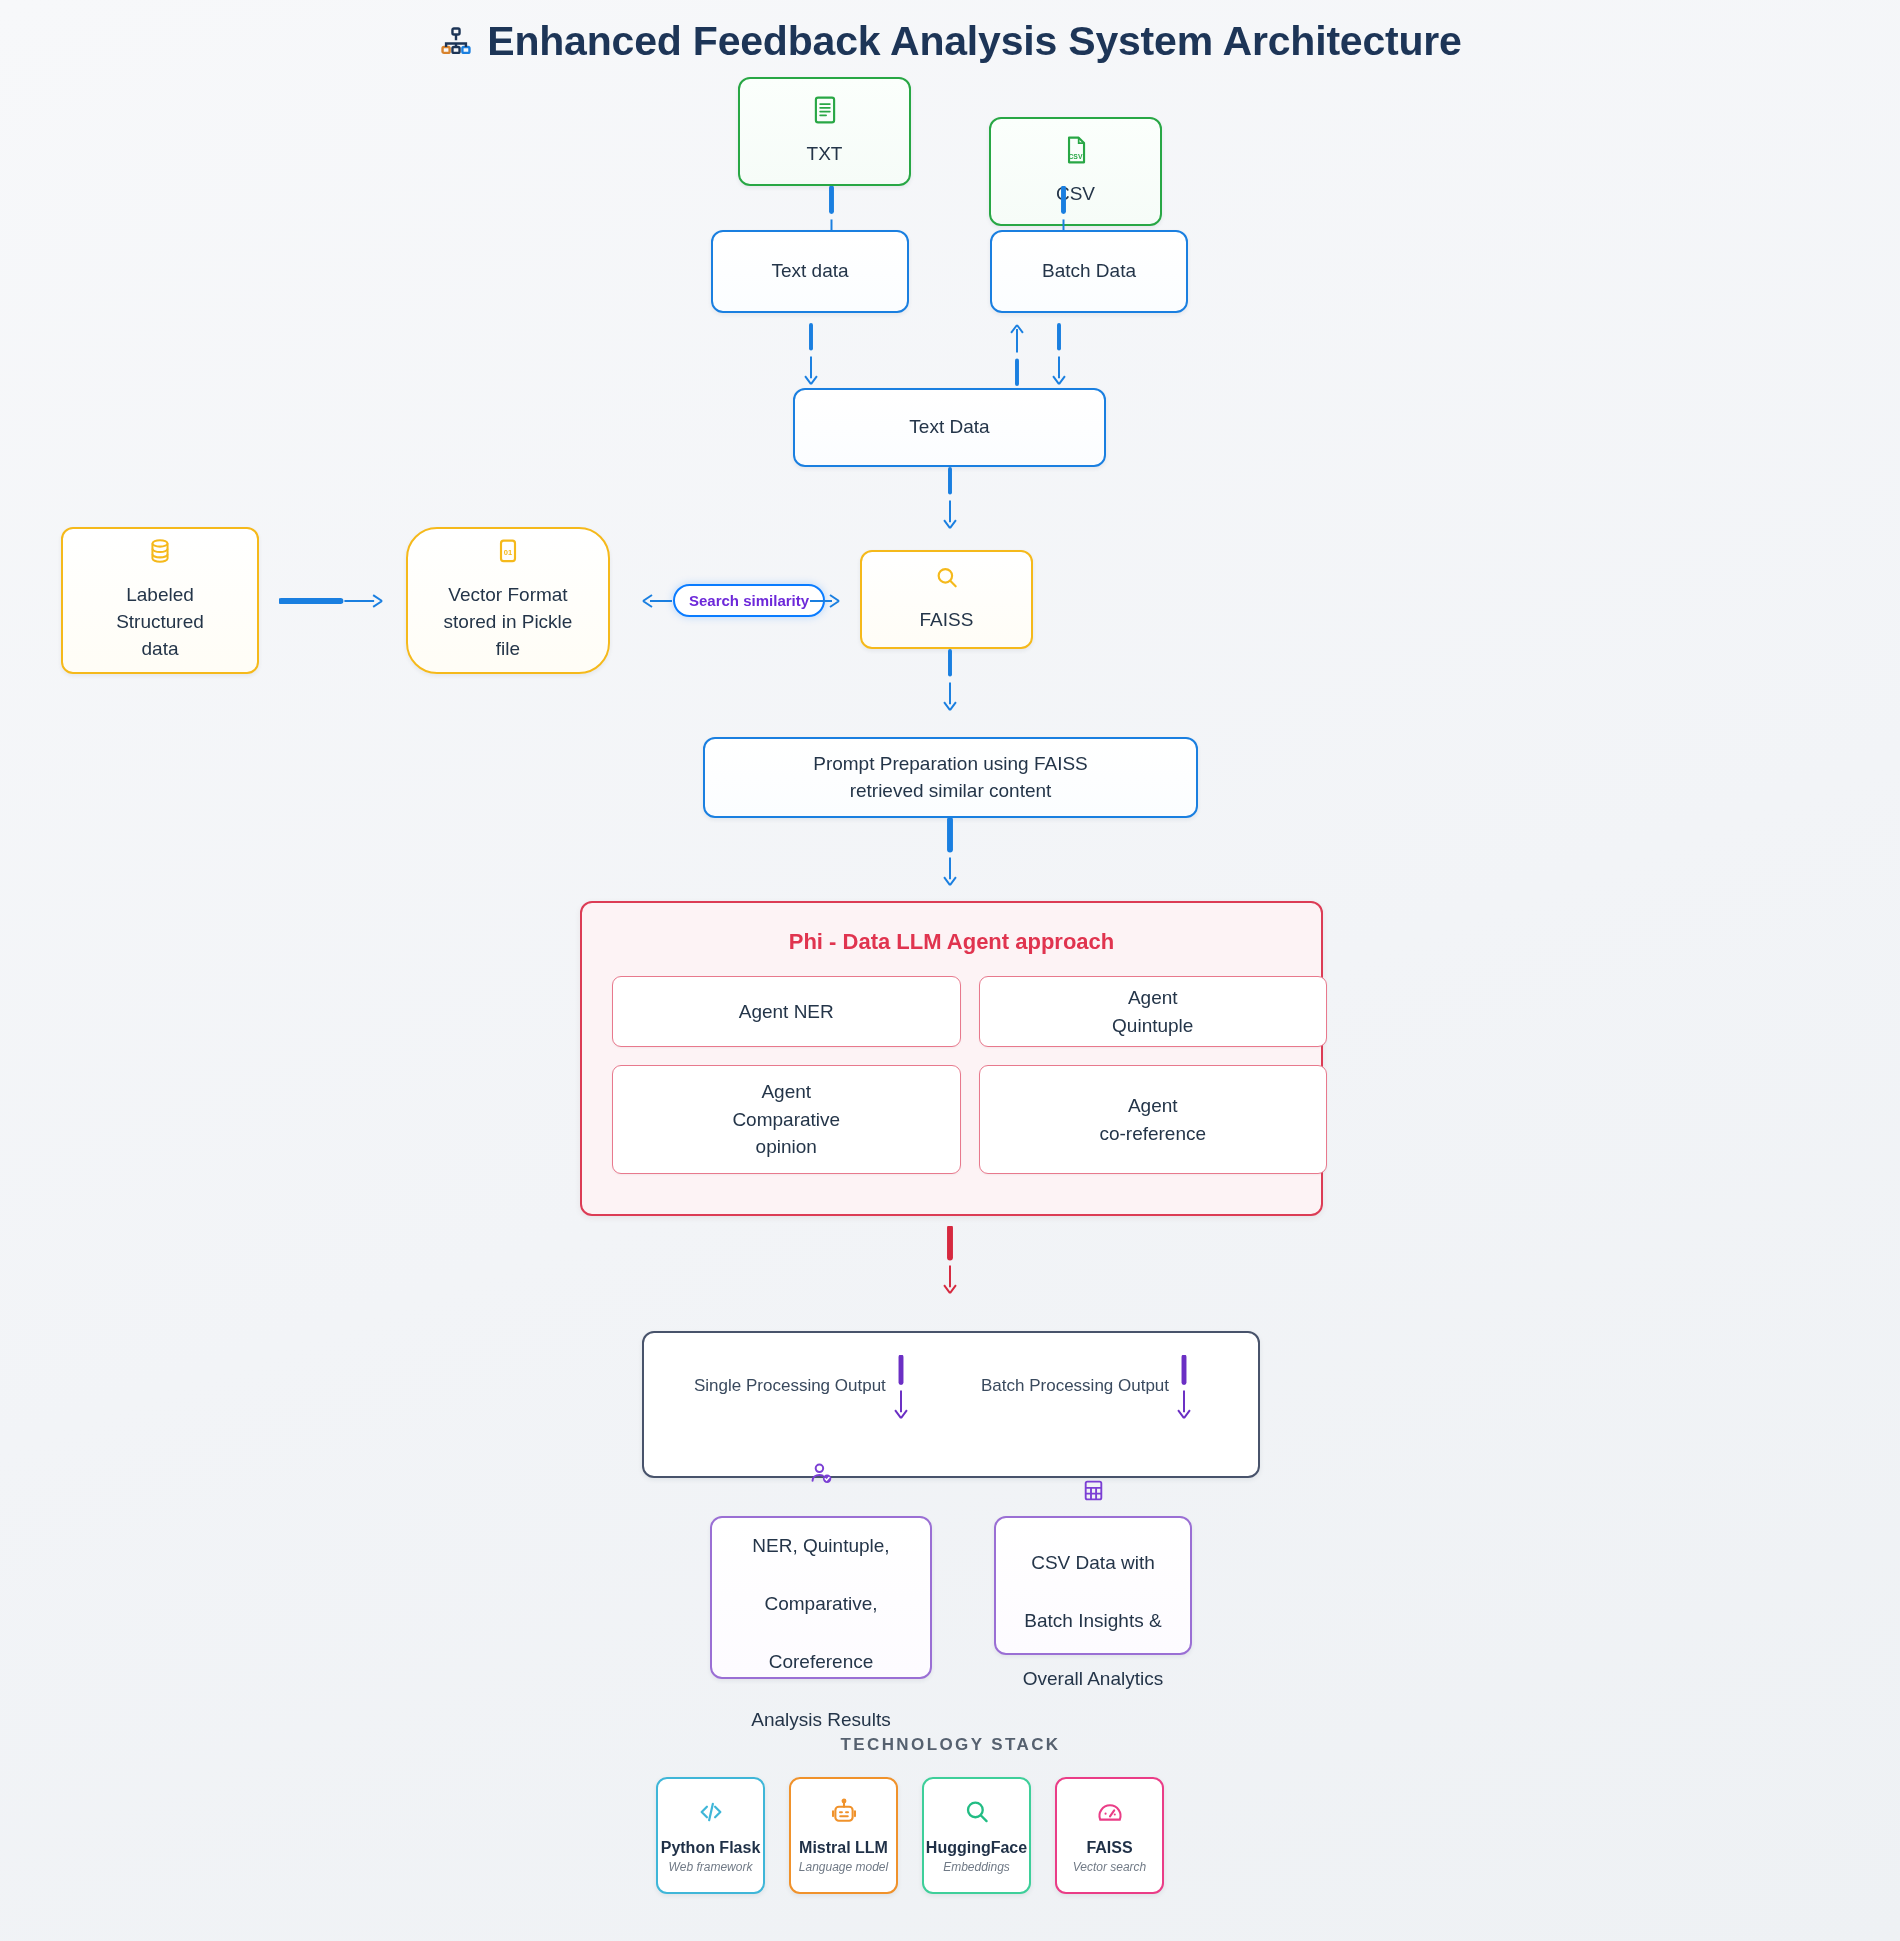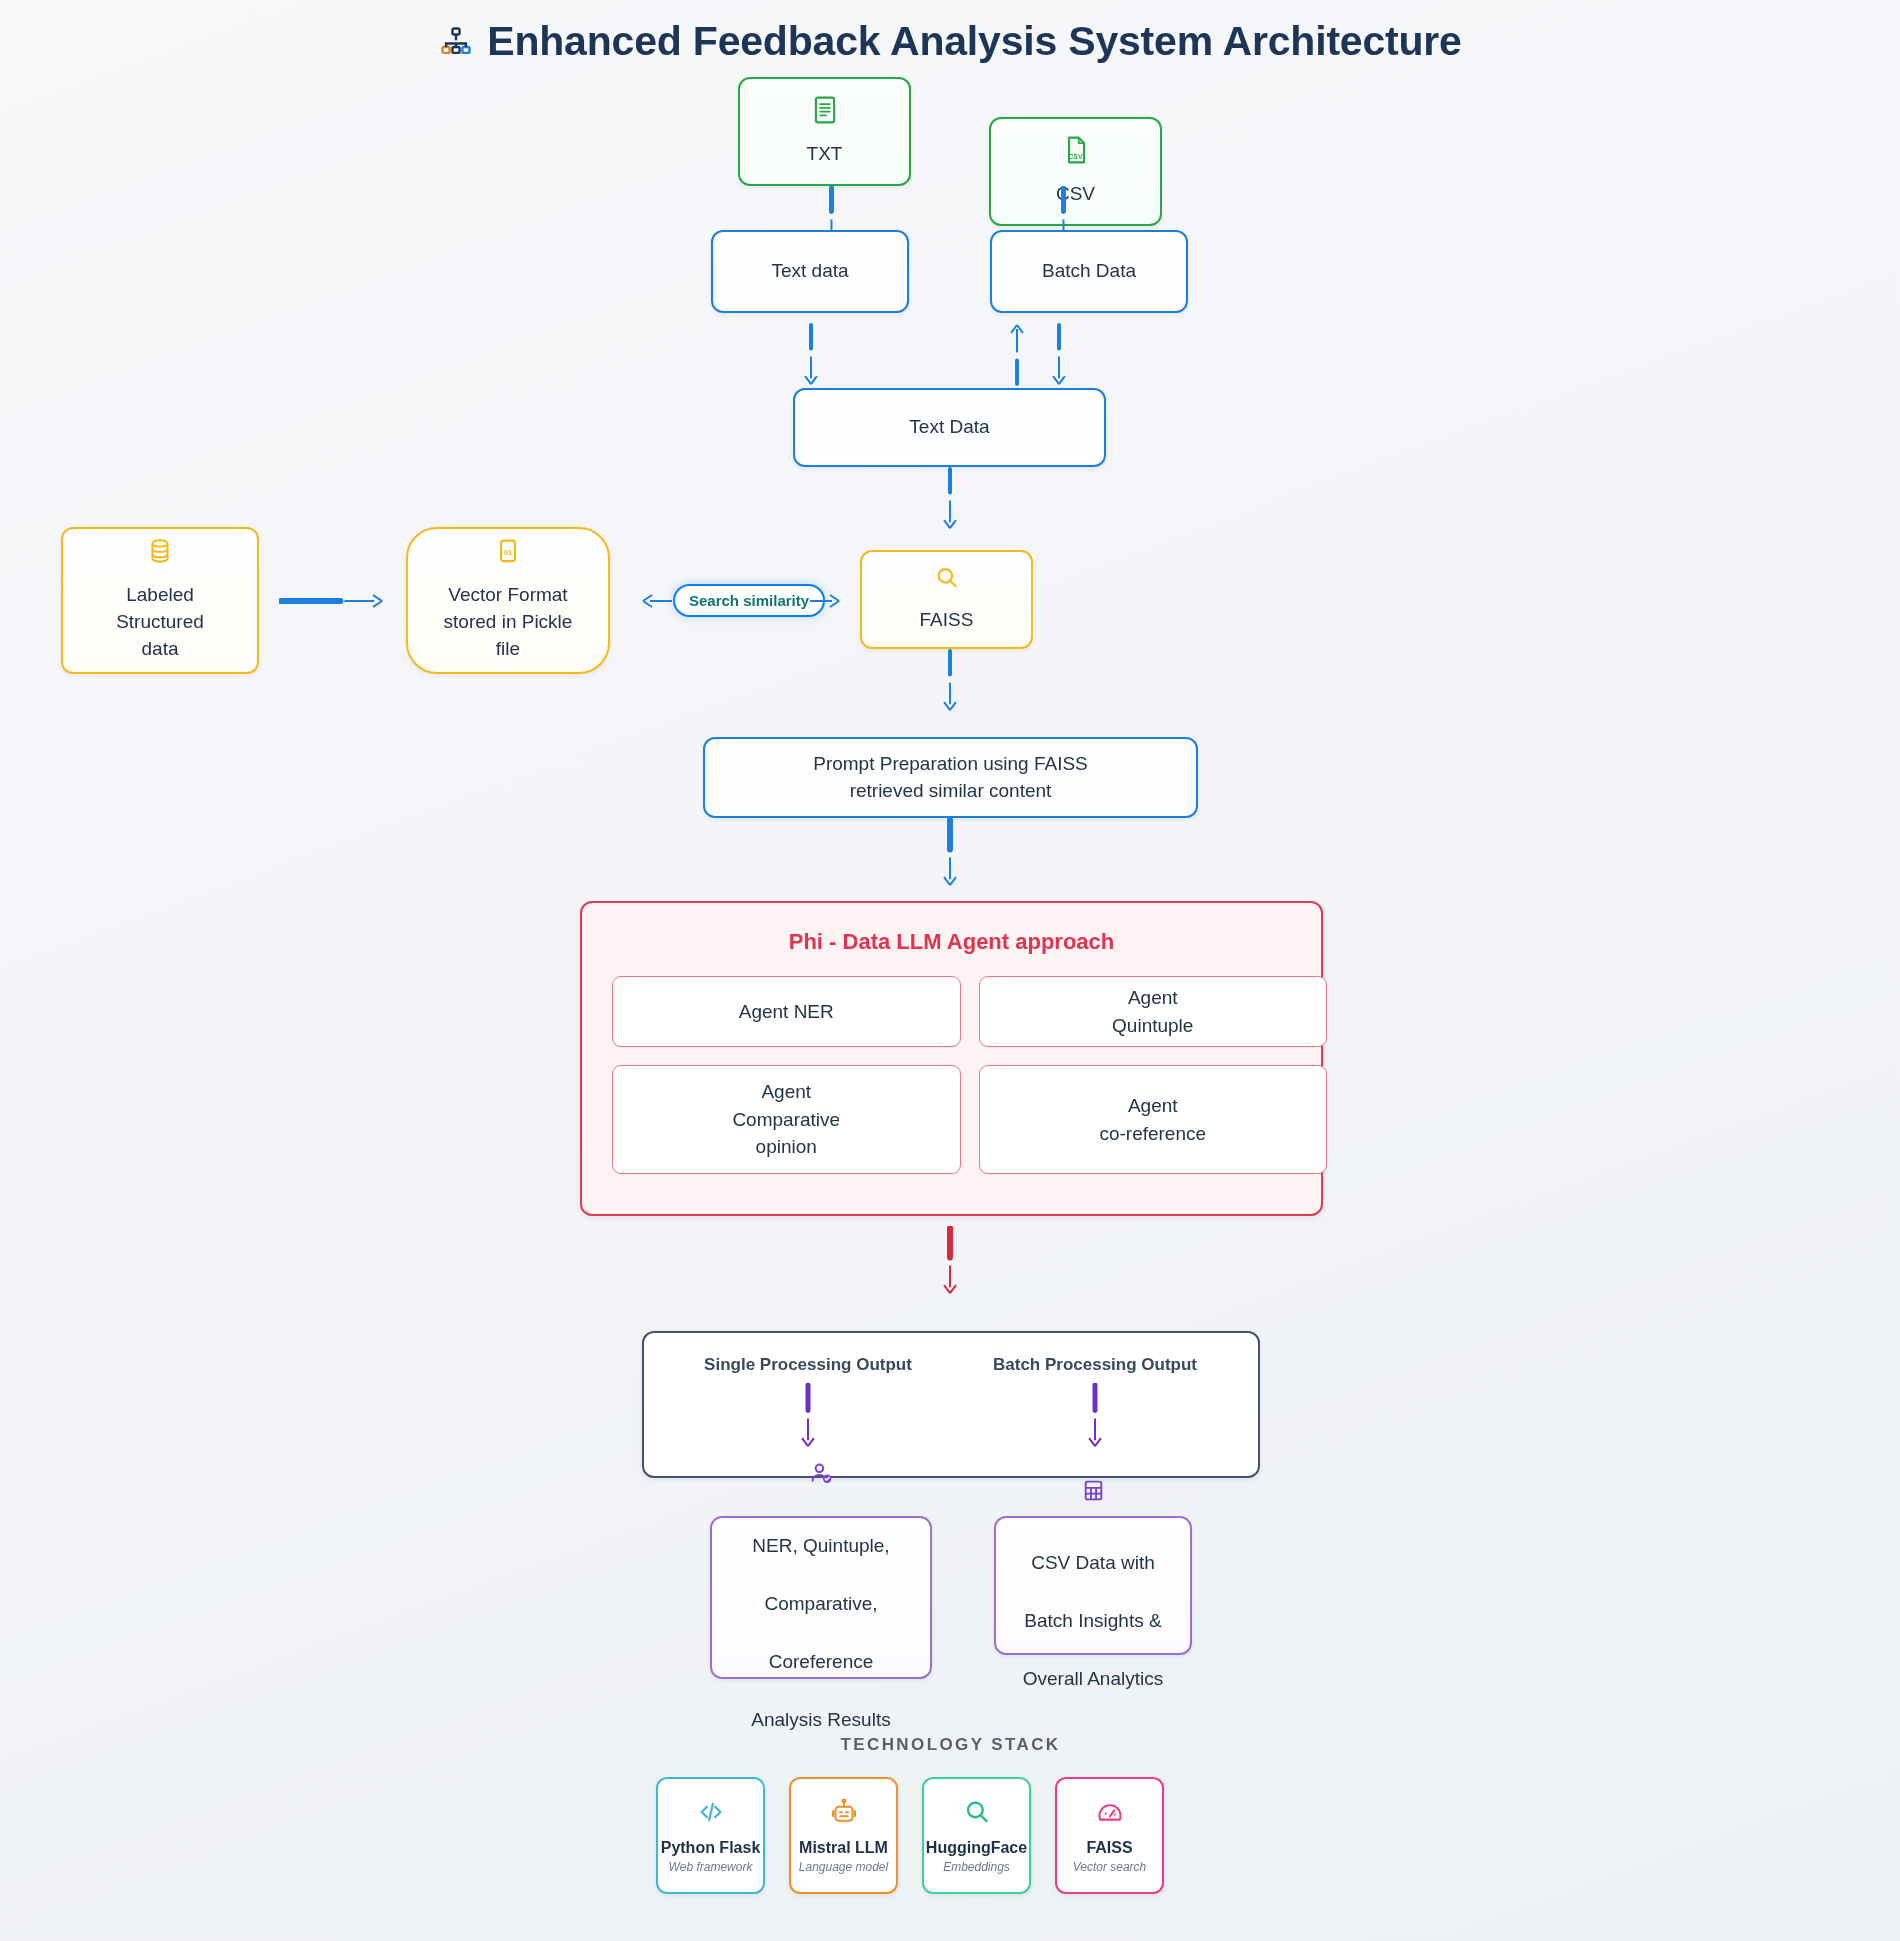--- a/index.html
+++ b/index.html
@@ -72,21 +72,21 @@
   
   .pill {
     position: absolute;
     display: flex; align-items: center; justify-content: center;
     background: #ffffff;
     border: 2.5px solid #0a7cff;
     border-radius: 20px;
     padding: 6px 14px;
     font-size: 15px;
     font-weight: 700;
-    color: #0f766e;
+    color: #6d28d9;
     box-shadow: 0 0 8px rgba(10,124,255,.25);
     white-space: nowrap;
   }
 
   
   .agent-panel {
     position: absolute;
     border: 2px solid #dc3c55;
     border-radius: 12px;
     background: #fdf3f5;
@@ -123,21 +123,21 @@
   
   .output-box {
     position: absolute;
     border: 2px solid #48536b;
     border-radius: 12px;
     background: #ffffff;
     box-shadow: 0 2px 5px rgba(30,45,70,.08);
   }
   .out-col {
     position: absolute;
-    display: flex; flex-direction: column; align-items: center; font-weight: bold;
+    display: flex; flex-direction: row; align-items: center;
   }
   .out-col .out-label { font-size: 17px; color: #3a4a5e; margin-bottom: 8px; }
 
   
   .tech-heading {
     position: absolute;
     width: 1901px; left: 0;
     text-align: center;
     font-size: 17px;
     font-weight: 700;

